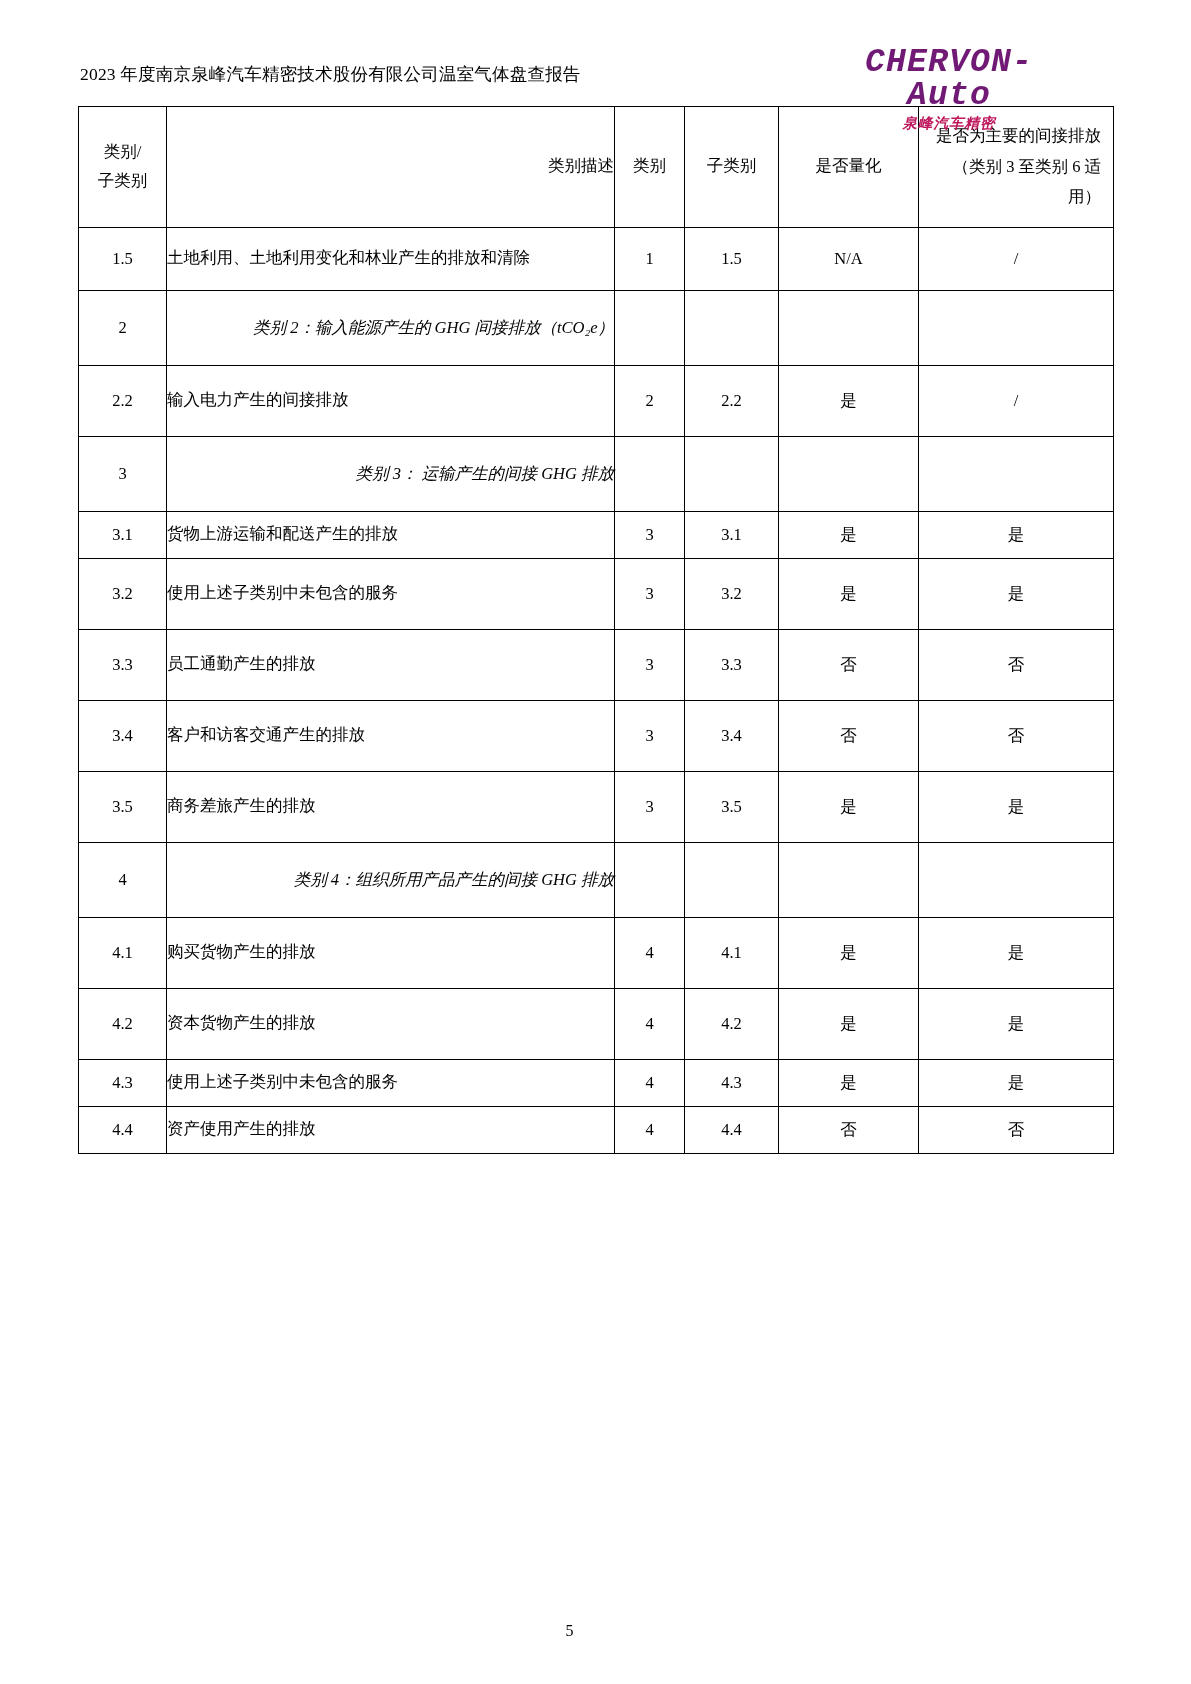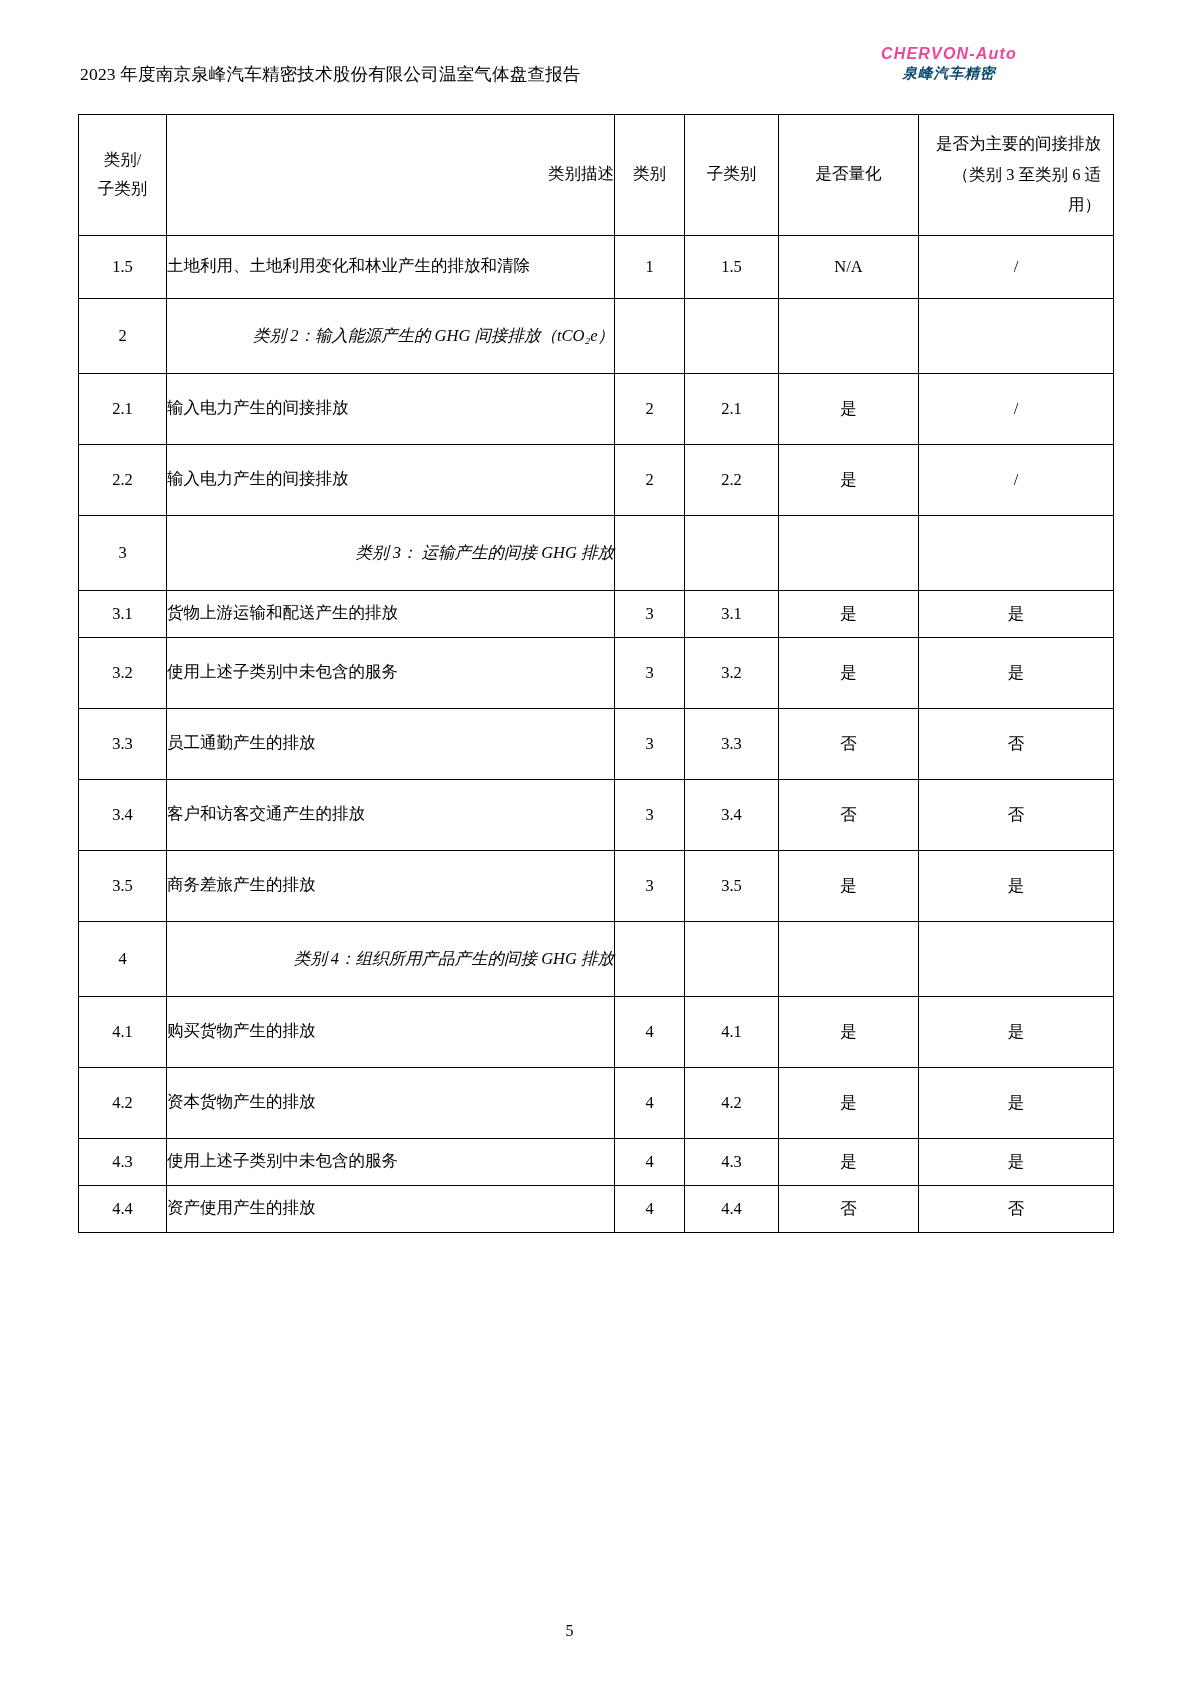--- a/index.html
+++ b/index.html
@@ -35,43 +35,43 @@
     white-space: nowrap;
   }
   .logo {
     position: absolute;
     right: 2px;
     top: 0px;
     text-align: center;
     width: 220px;
   }
   .logo-main {
-    font-family: Liberation Sans, sans-serif;
+    font-family: Liberation Mono, monospace;
     font-weight: bold;
     font-style: italic;
-    font-size: 16px;
+    font-size: 33px;
     letter-spacing: 1.2px;
     line-height: 1;
-    color: #ec4899;
+    color: #701a75;
   }
   .logo-sub {
     font-family: "Liberation Sans", sans-serif;
     font-weight: bold;
     font-style: italic;
     font-size: 14.5px;
     letter-spacing: 1px;
     line-height: 1;
     margin-top: 4px;
-    color: #0c4a6e;
+    color: #be185d;
   }
   
   table.grid {
     border-collapse: collapse;
     width: 1035px;
-    margin-top: 12px;
+    margin-top: 4px;
     table-layout: fixed;
     padding-left: 12px;
   }
   table.grid td, table.grid th {
     border: 1px solid #000000;
     padding: 0;
     vertical-align: middle;
     font-weight: normal;
     font-size: 16.5px;
   }
@@ -180,28 +180,20 @@
 
       <tr class="row-group">
         <td class="cell-center group-num">2</td>
         <td class="group-label">类别 2：输入能源产生的 GHG 间接排放（tCO₂e）</td>
         <td class="cell-center"></td>
         <td class="cell-center"></td>
         <td class="cell-center"></td>
         <td class="cell-center"></td>
       </tr>
 
-      <tr class="row-two">
-        <td class="cell-center">2.1</td>
-        <td class="cell-left">输入电力产生的间接排放</td>
-        <td class="cell-center">2</td>
-        <td class="cell-center">2.1</td>
-        <td class="cell-center">是</td>
-        <td class="cell-center">/</td>
-      </tr>
 
       <tr class="row-two">
         <td class="cell-center">2.2</td>
         <td class="cell-left">输入电力产生的间接排放</td>
         <td class="cell-center">2</td>
         <td class="cell-center">2.2</td>
         <td class="cell-center">是</td>
         <td class="cell-center">/</td>
       </tr>
 

